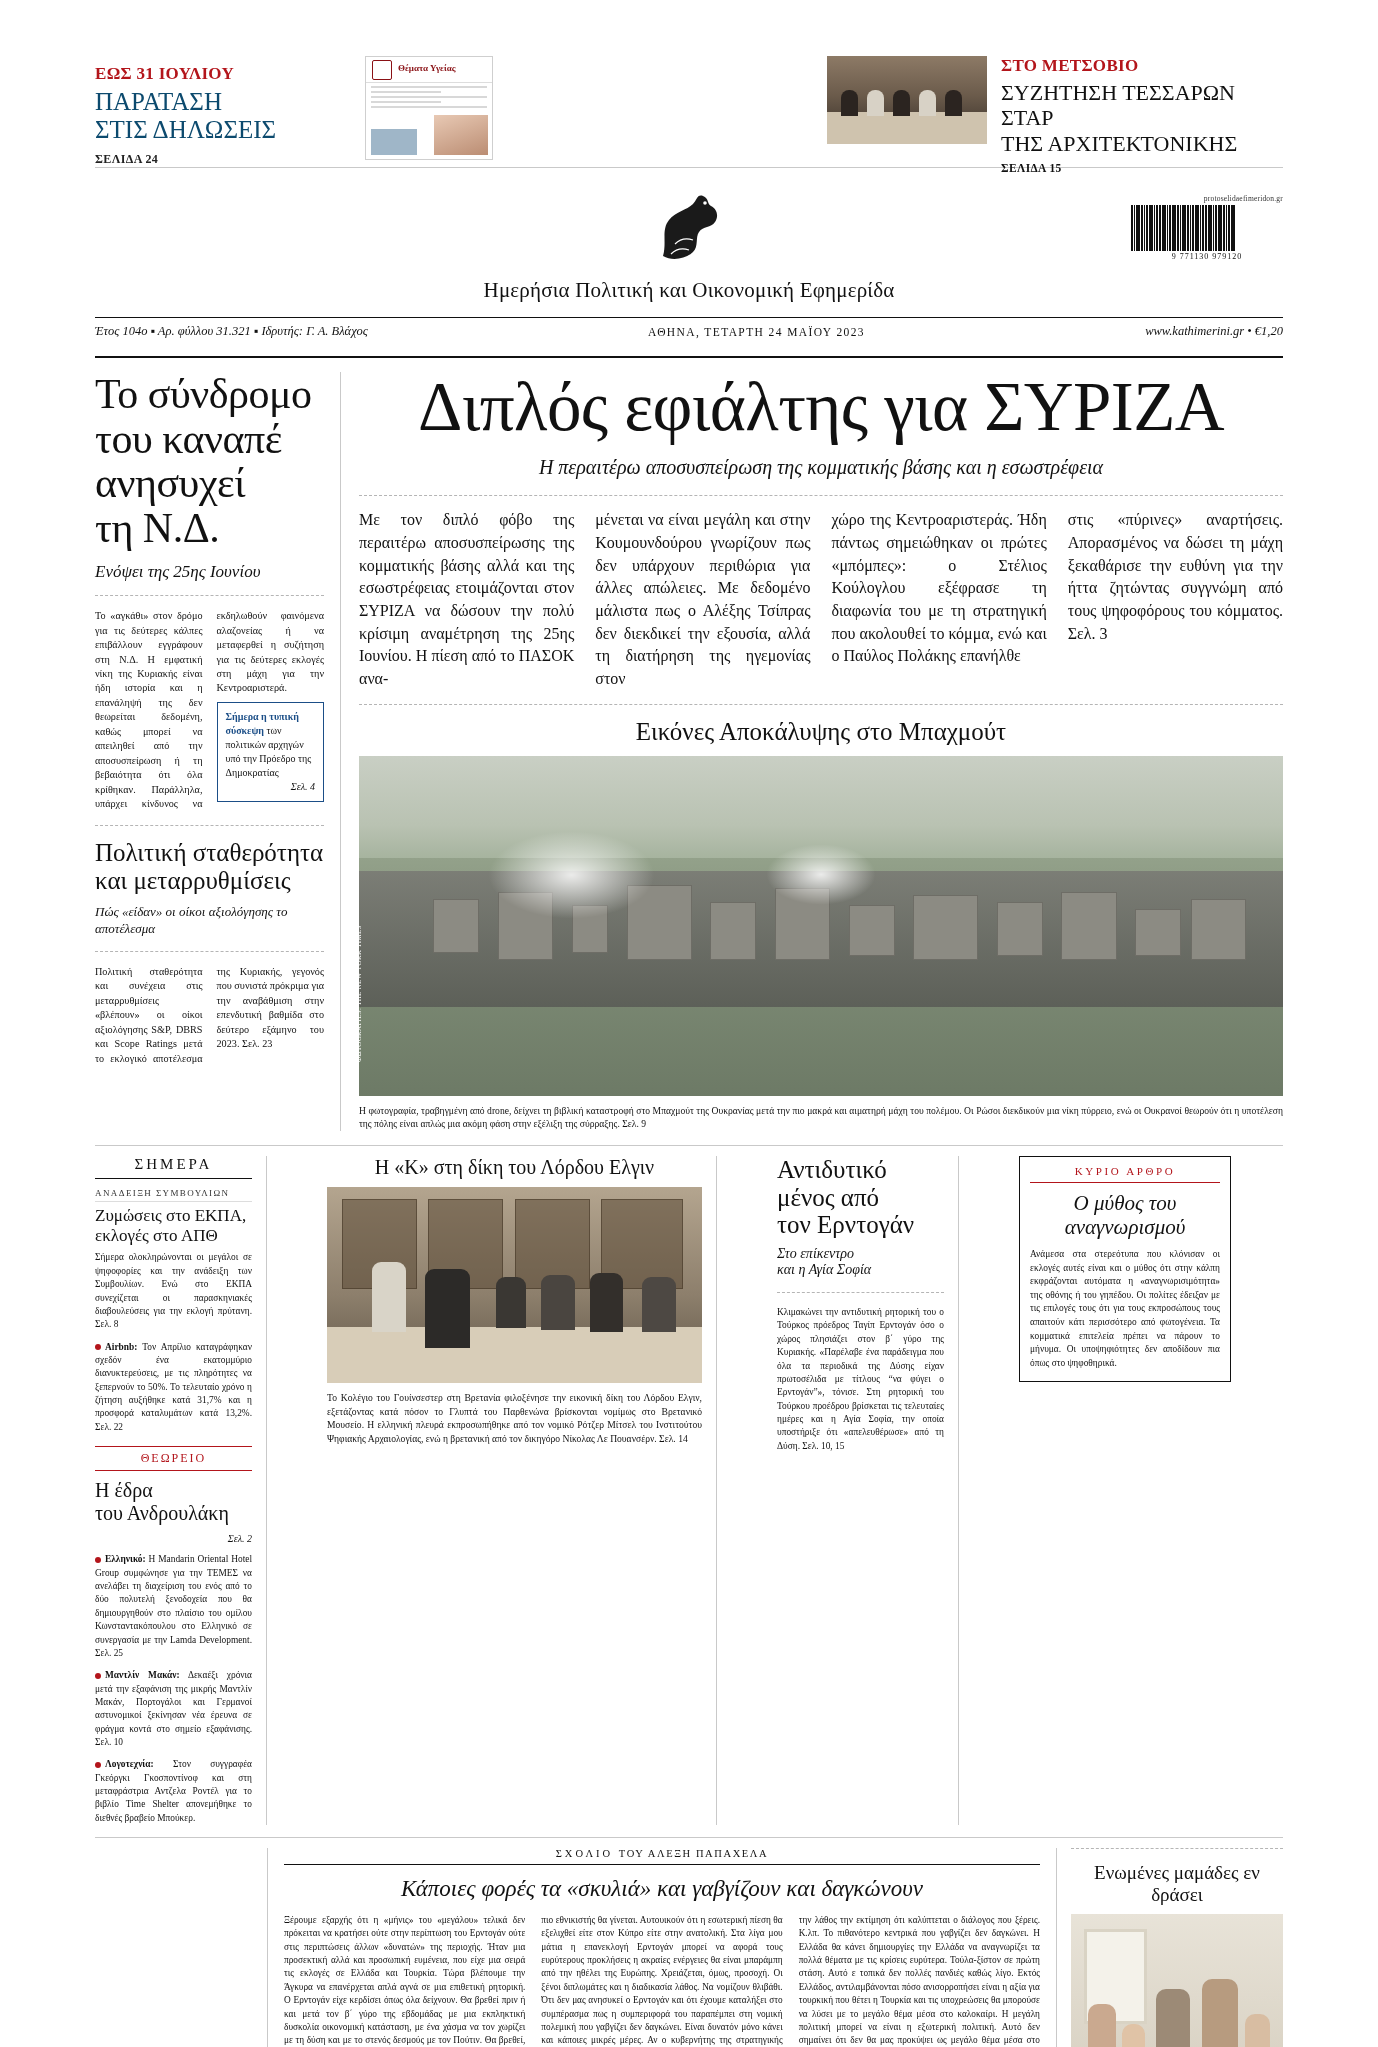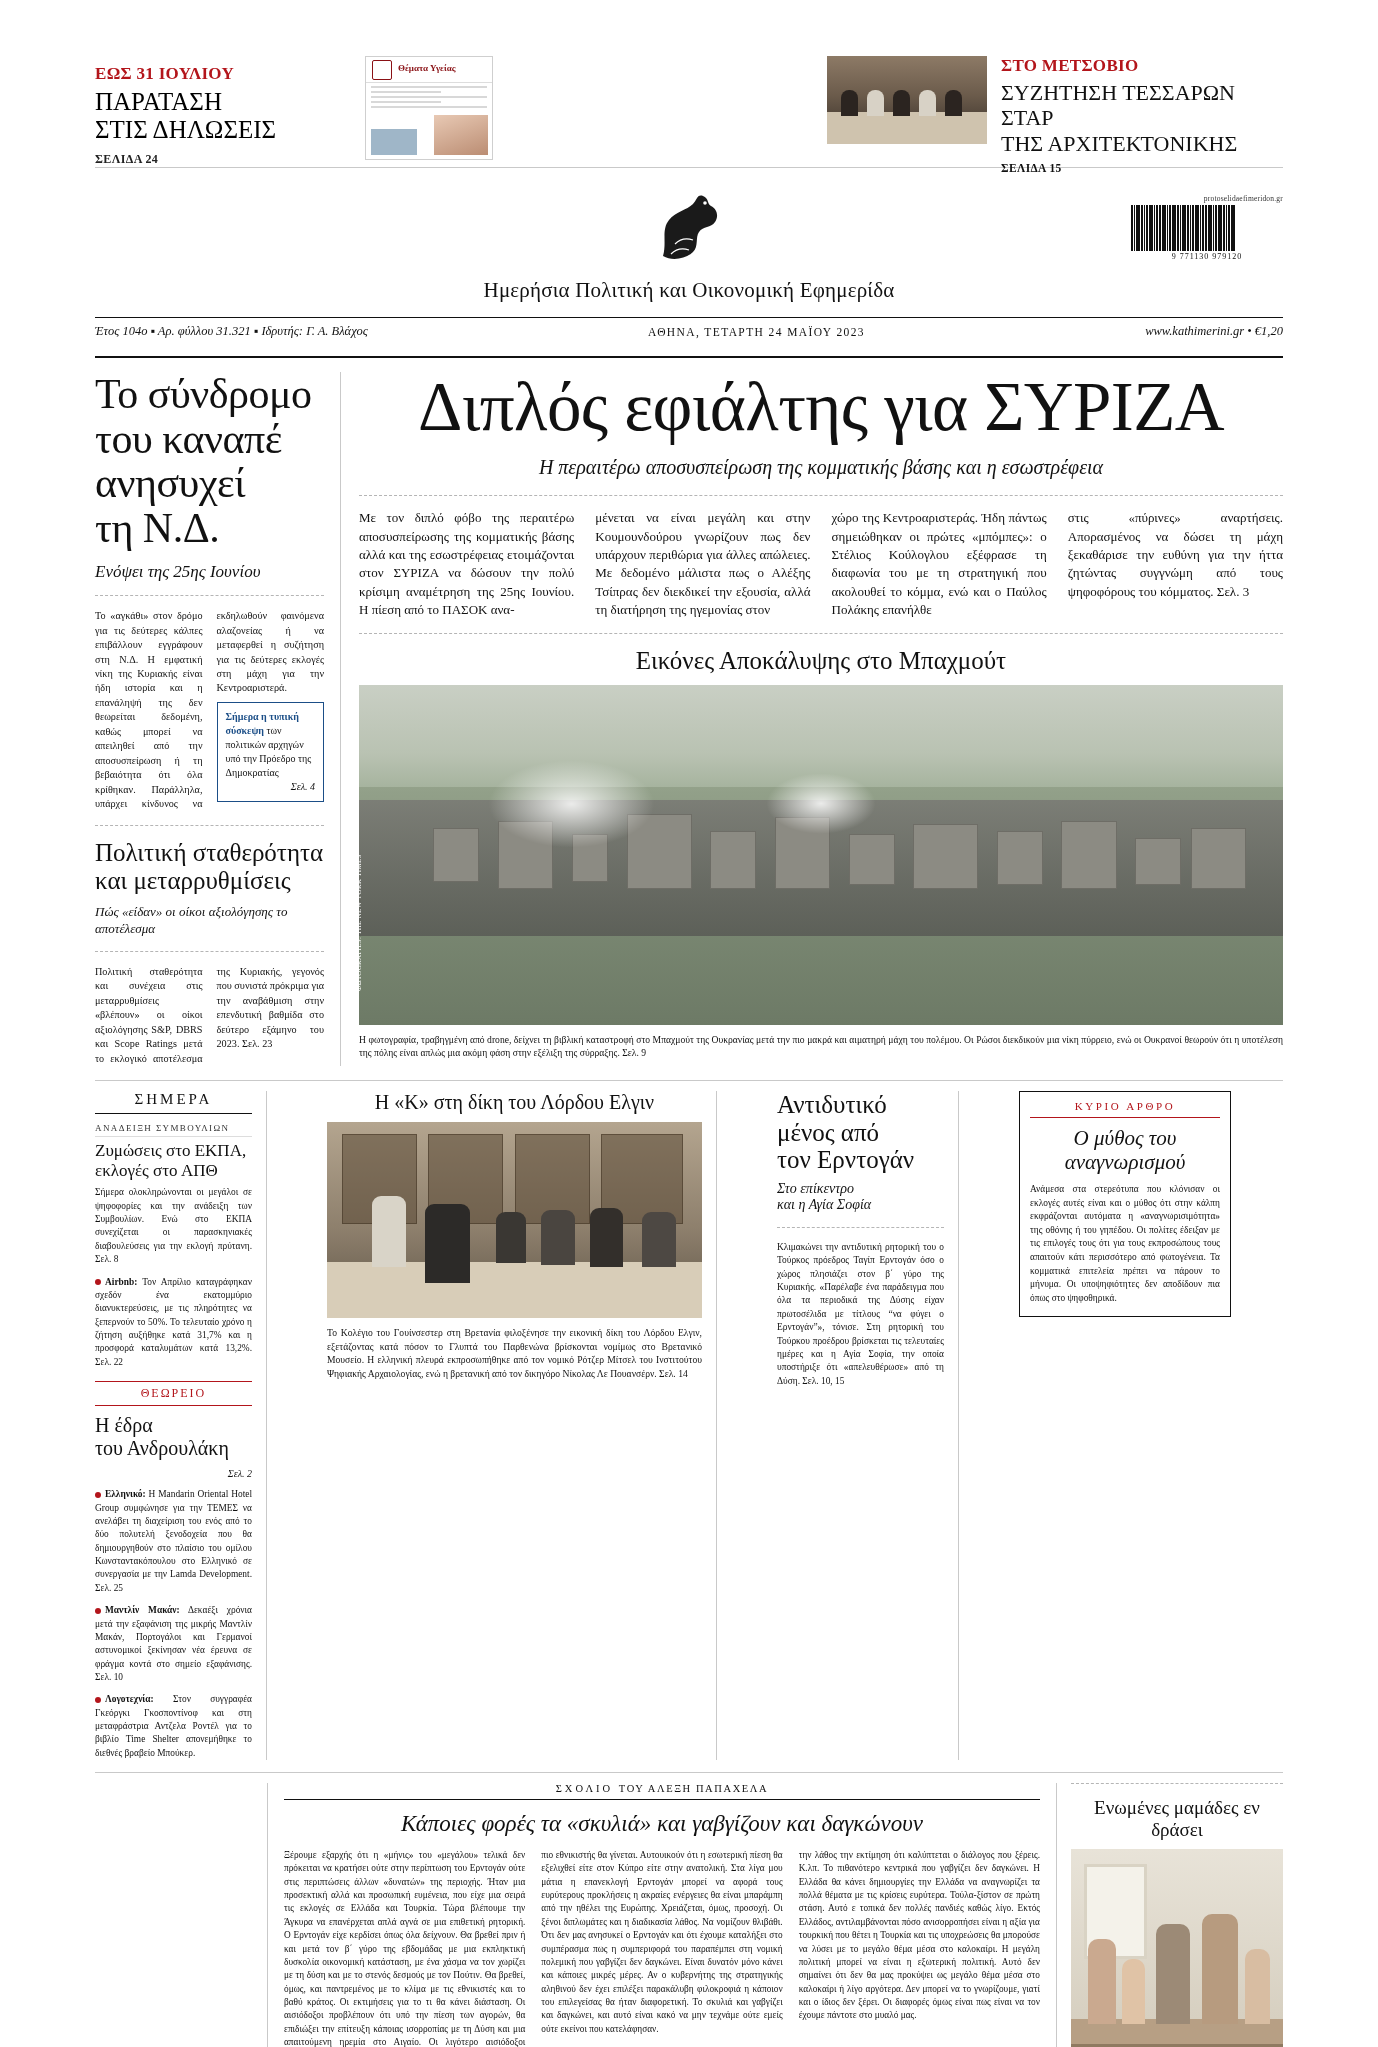--- a/index.html
+++ b/index.html
@@ -20,21 +20,21 @@
     border-bottom:1px solid #c9c9c9;
     padding-bottom:12px;
     height:168px;
   }
   .promo-col { display:flex; align-items:flex-start; }
   .promo-col.a { width:270px; padding-top:8px; }
   .promo-col.b { width:440px; display:flex; gap:24px; }
   .promo-col.c { width:460px; display:flex; gap:14px; padding-left:22px; }
 
   .promo-red { color:#b3151b; font-weight:bold; font-size:17px; letter-spacing:.3px; }
-  .promo-big { font-size:25px; line-height:1.12; margin-top:4px; color:#000000; }
+  .promo-big { font-size:25px; line-height:1.12; margin-top:4px; color:#0c4a6e; }
   .promo-small { font-size:12px; font-weight:bold; letter-spacing:.4px; margin-top:8px; color:#222;}
 
   .thumb-paper {
     width:128px; height:104px; border:1px solid #cfcfcf; background:#fff;
     position:relative; overflow:hidden; flex:none;
   }
   .thumb-paper .tp-head { height:26px; border-bottom:1px solid #ddd; position:relative; background:#fff;}
   .thumb-paper .tp-logo {
     position:absolute; left:6px; top:3px; width:20px; height:20px;
     border:1px solid #8a1115; border-radius:2px;
@@ -328,21 +328,21 @@
 και μεταρρυθμίσεις</div>
       <div class="sec-it">Πώς «είδαν» οι οίκοι αξιολόγησης το αποτέλεσμα</div>
       <hr class="hr-dash">
       <div class="body-2col">Πολιτική σταθερότητα και συνέχεια στις μεταρρυθμίσεις «βλέπουν» οι οίκοι αξιολόγησης S&amp;P, DBRS και Scope Ratings μετά το εκλογικό αποτέλεσμα της Κυριακής, γεγονός που συνιστά πρόκριμα για την αναβάθμιση στην επενδυτική βαθμίδα στο δεύτερο εξάμηνο του 2023. Σελ. 23</div>
     </div>
 
     <div class="col-rest">
       <div class="lead-main-title">Διπλός εφιάλτης για ΣΥΡΙΖΑ</div>
       <div class="lead-main-sub">Η περαιτέρω αποσυσπείρωση της κομματικής βάσης και η εσωστρέφεια</div>
       <hr class="hr-dash" style="margin-top:16px;">
-      <div style="display:flex; gap:21px; font-size:13px; line-height:1.42; text-align:justify;">
+      <div style="display:flex; gap:21px; font-size:16px; line-height:1.42; text-align:justify;">
         <div style="flex:1">Με τον διπλό φόβο της περαιτέρω αποσυσπείρωσης της κομματικής βάσης αλλά και της εσωστρέφειας ετοιμάζονται στον ΣΥΡΙΖΑ να δώσουν την πολύ κρίσιμη αναμέτρηση της 25ης Ιουνίου. Η πίεση από το ΠΑΣΟΚ ανα-</div>
         <div style="flex:1">μένεται να είναι μεγάλη και στην Κουμουνδούρου γνωρίζουν πως δεν υπάρχουν περιθώρια για άλλες απώλειες. Με δεδομένο μάλιστα πως ο Αλέξης Τσίπρας δεν διεκδικεί την εξουσία, αλλά τη διατήρηση της ηγεμονίας στον</div>
         <div style="flex:1">χώρο της Κεντροαριστεράς. Ήδη πάντως σημειώθηκαν οι πρώτες «μπόμπες»: ο Στέλιος Κούλογλου εξέφρασε τη διαφωνία του με τη στρατηγική που ακολουθεί το κόμμα, ενώ και ο Παύλος Πολάκης επανήλθε</div>
         <div style="flex:1">στις «πύρινες» αναρτήσεις. Απορασμένος να δώσει τη μάχη ξεκαθάρισε την ευθύνη για την ήττα ζητώντας συγγνώμη από τους ψηφοφόρους του κόμματος. Σελ. 3</div>
       </div>
       <hr class="hr-dash">
       <div class="photo-head">Εικόνες Αποκάλυψης στο Μπαχμούτ</div>
       <div class="warphoto">
         <div class="wp-sky"></div>
         <div class="wp-ground"></div>

